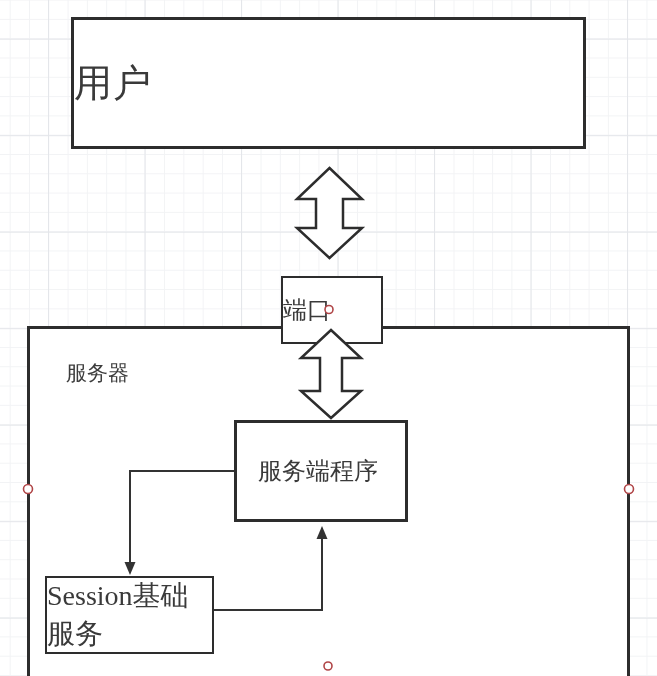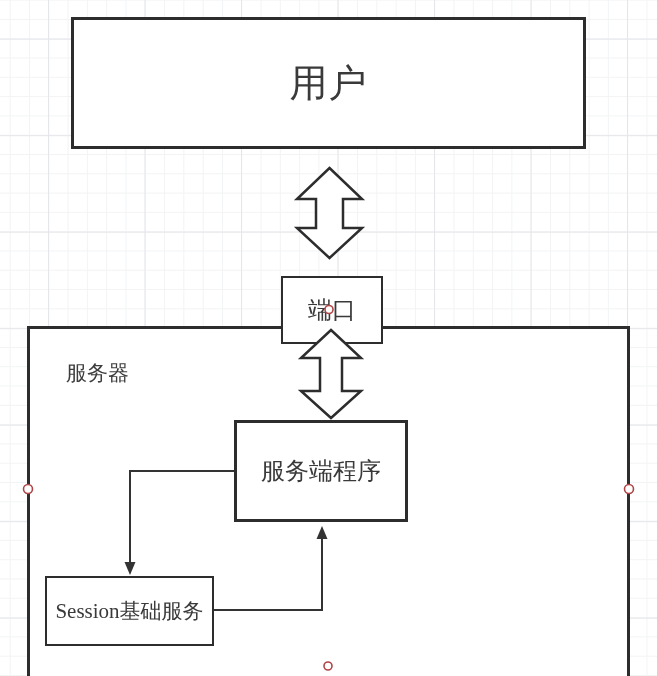--- a/index.html
+++ b/index.html
@@ -20,21 +20,21 @@
       linear-gradient(90deg, #f2f3f5 1px, transparent 1px);
     background-size: 96.5px 96.5px, 96.5px 96.5px, 19.3px 19.3px, 19.3px 19.3px;
     background-position: 0 38.7px, 48px 0, 0 -0.4px, 9.7px 0;
   }
   .node {
     position: absolute;
     background: #ffffff;
     border: 3px solid #2d2d2d;
     display: flex;
     align-items: center;
-    justify-content: center;
+    justify-content: flex-start;
     color: #3a3a3a;
     z-index: 2;
   }
   .user-box {
     left: 71px; top: 17px; width: 515px; height: 132px;
     font-size: 38px; letter-spacing: 1px;
   }
   .server-box {
     left: 27px; top: 326px; width: 603px; height: 357px;
     z-index: 1;
@@ -48,26 +48,27 @@
     color: #3d3d3d;
   }
   .port-box {
     left: 281px; top: 276px; width: 102px; height: 68px;
     border-width: 2px;
     font-size: 24px;
   }
   .program-box {
     left: 234px; top: 420px; width: 174px; height: 102px;
     font-size: 24px;
+    padding-left: 21px;
   }
   .session-box {
-    left: 45px; top: 576px; width: 169px; height: 70px;
+    left: 45px; top: 576px; width: 169px; height: 78px;
     border-width: 2px;
     font-family: "Liberation Serif", serif;
-    font-size: 21px;
+    font-size: 28px;
   }
   .overlay {
     position: absolute;
     left: 0; top: 0;
     width: 657px; height: 676px;
     z-index: 5;
     pointer-events: none;
   }
 </style>
 </head>

